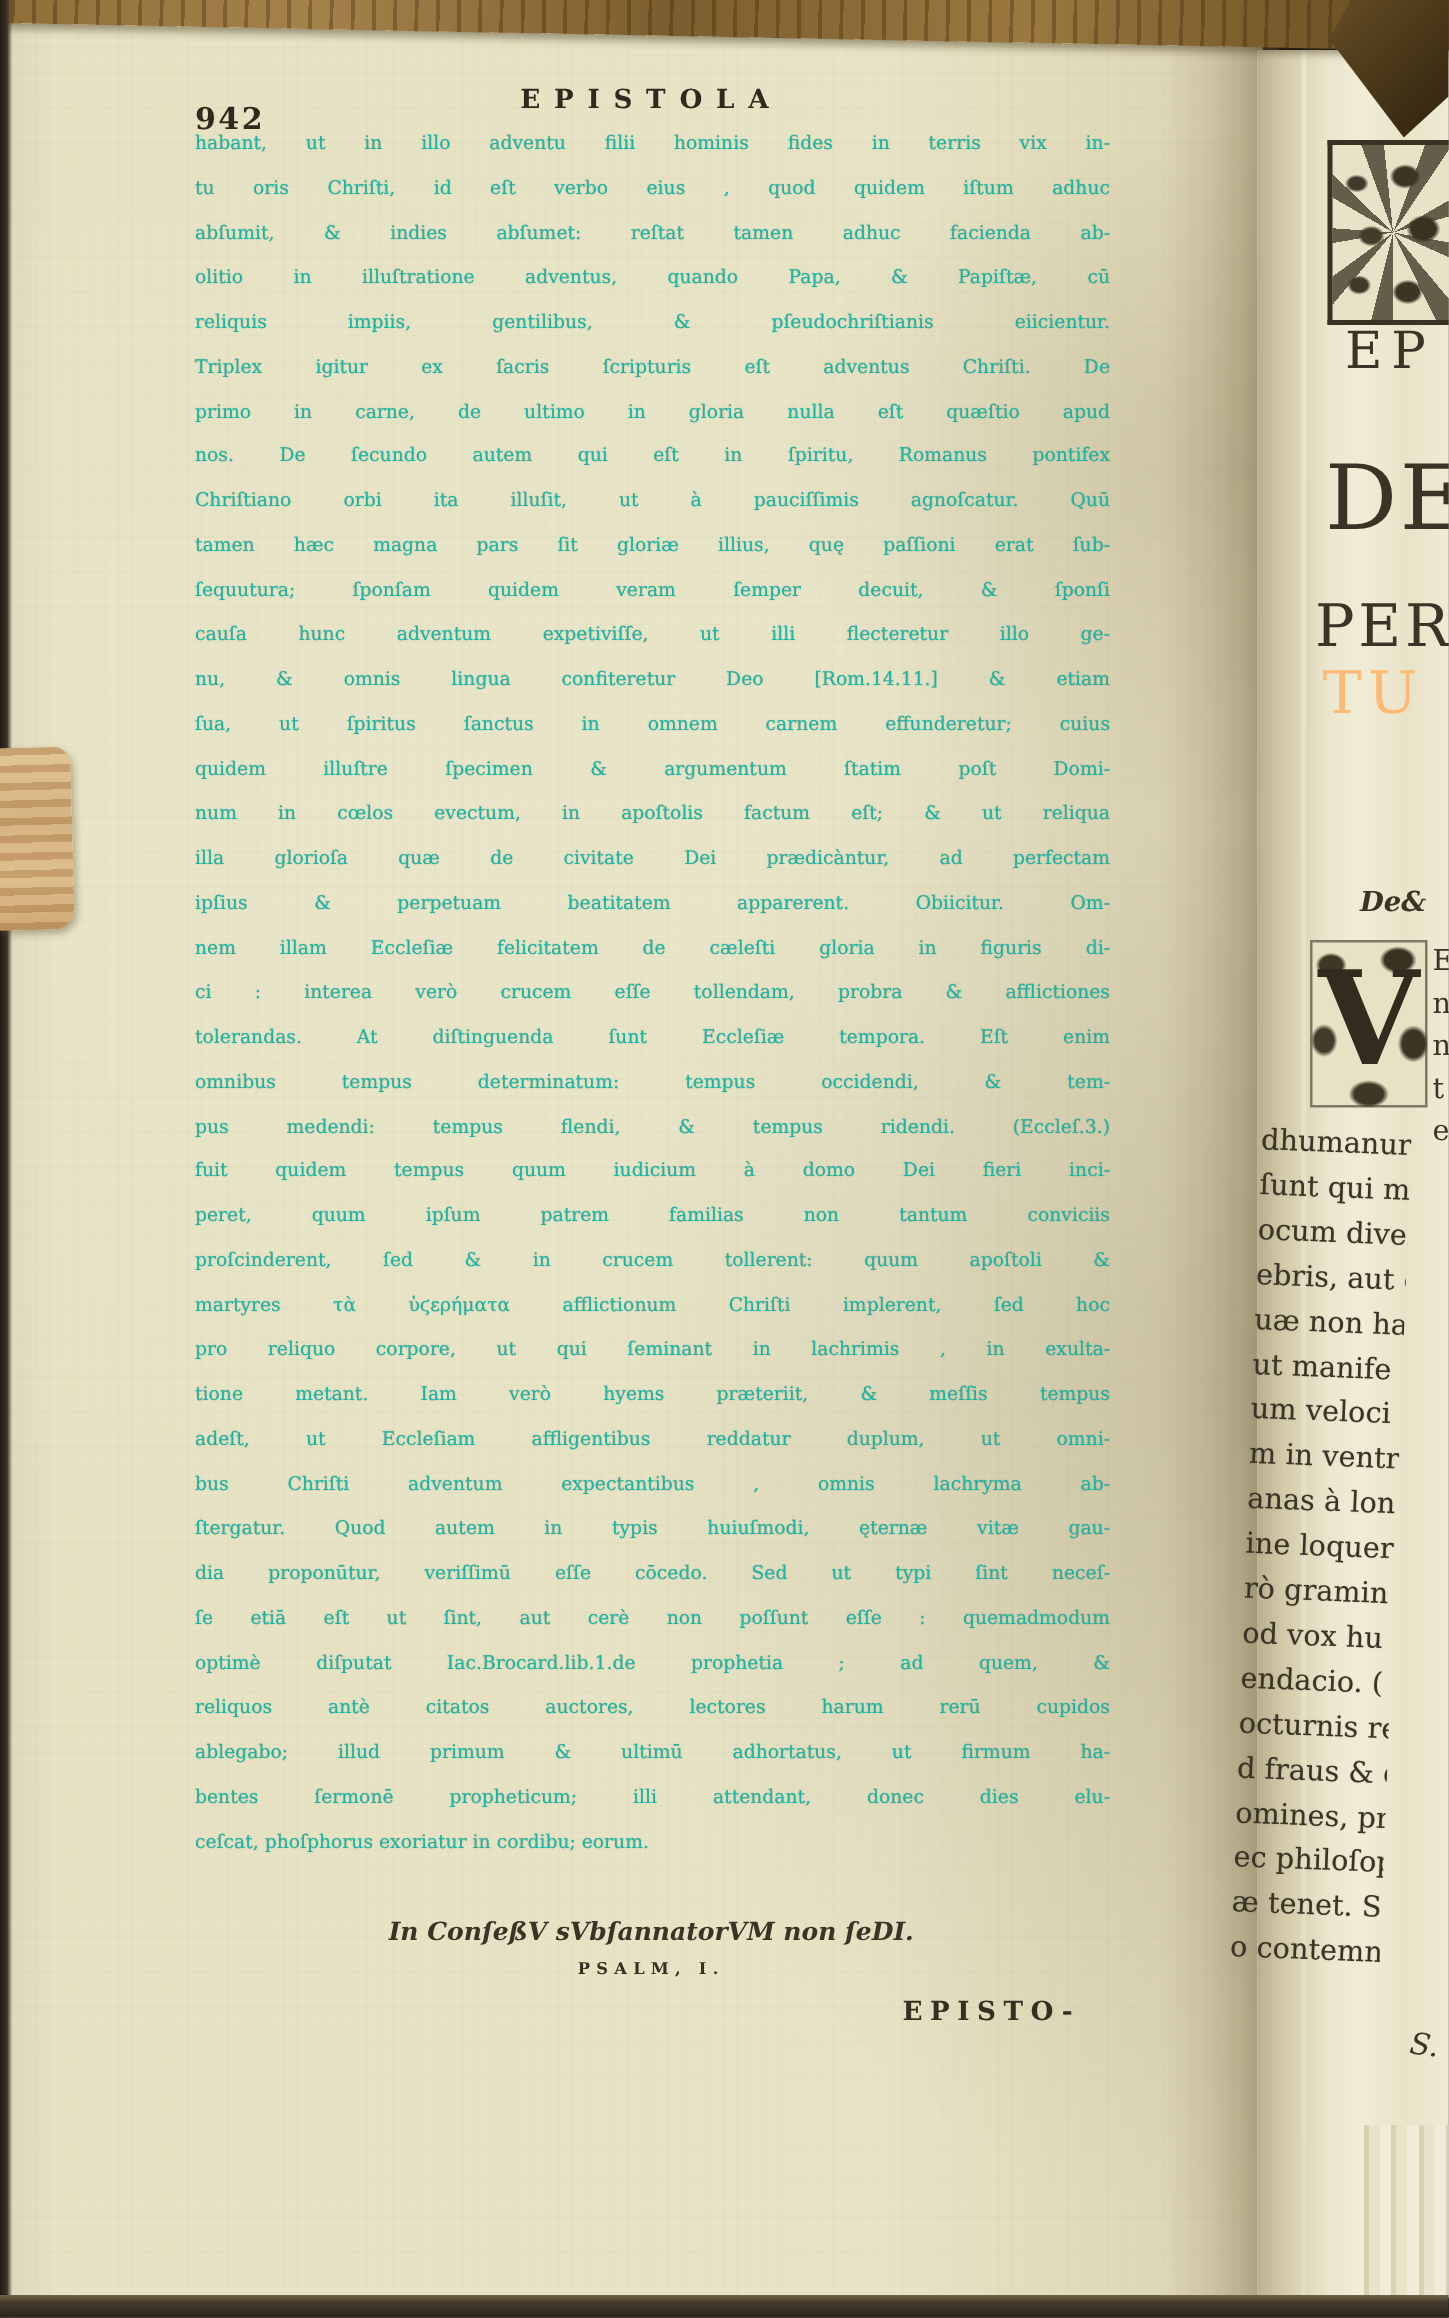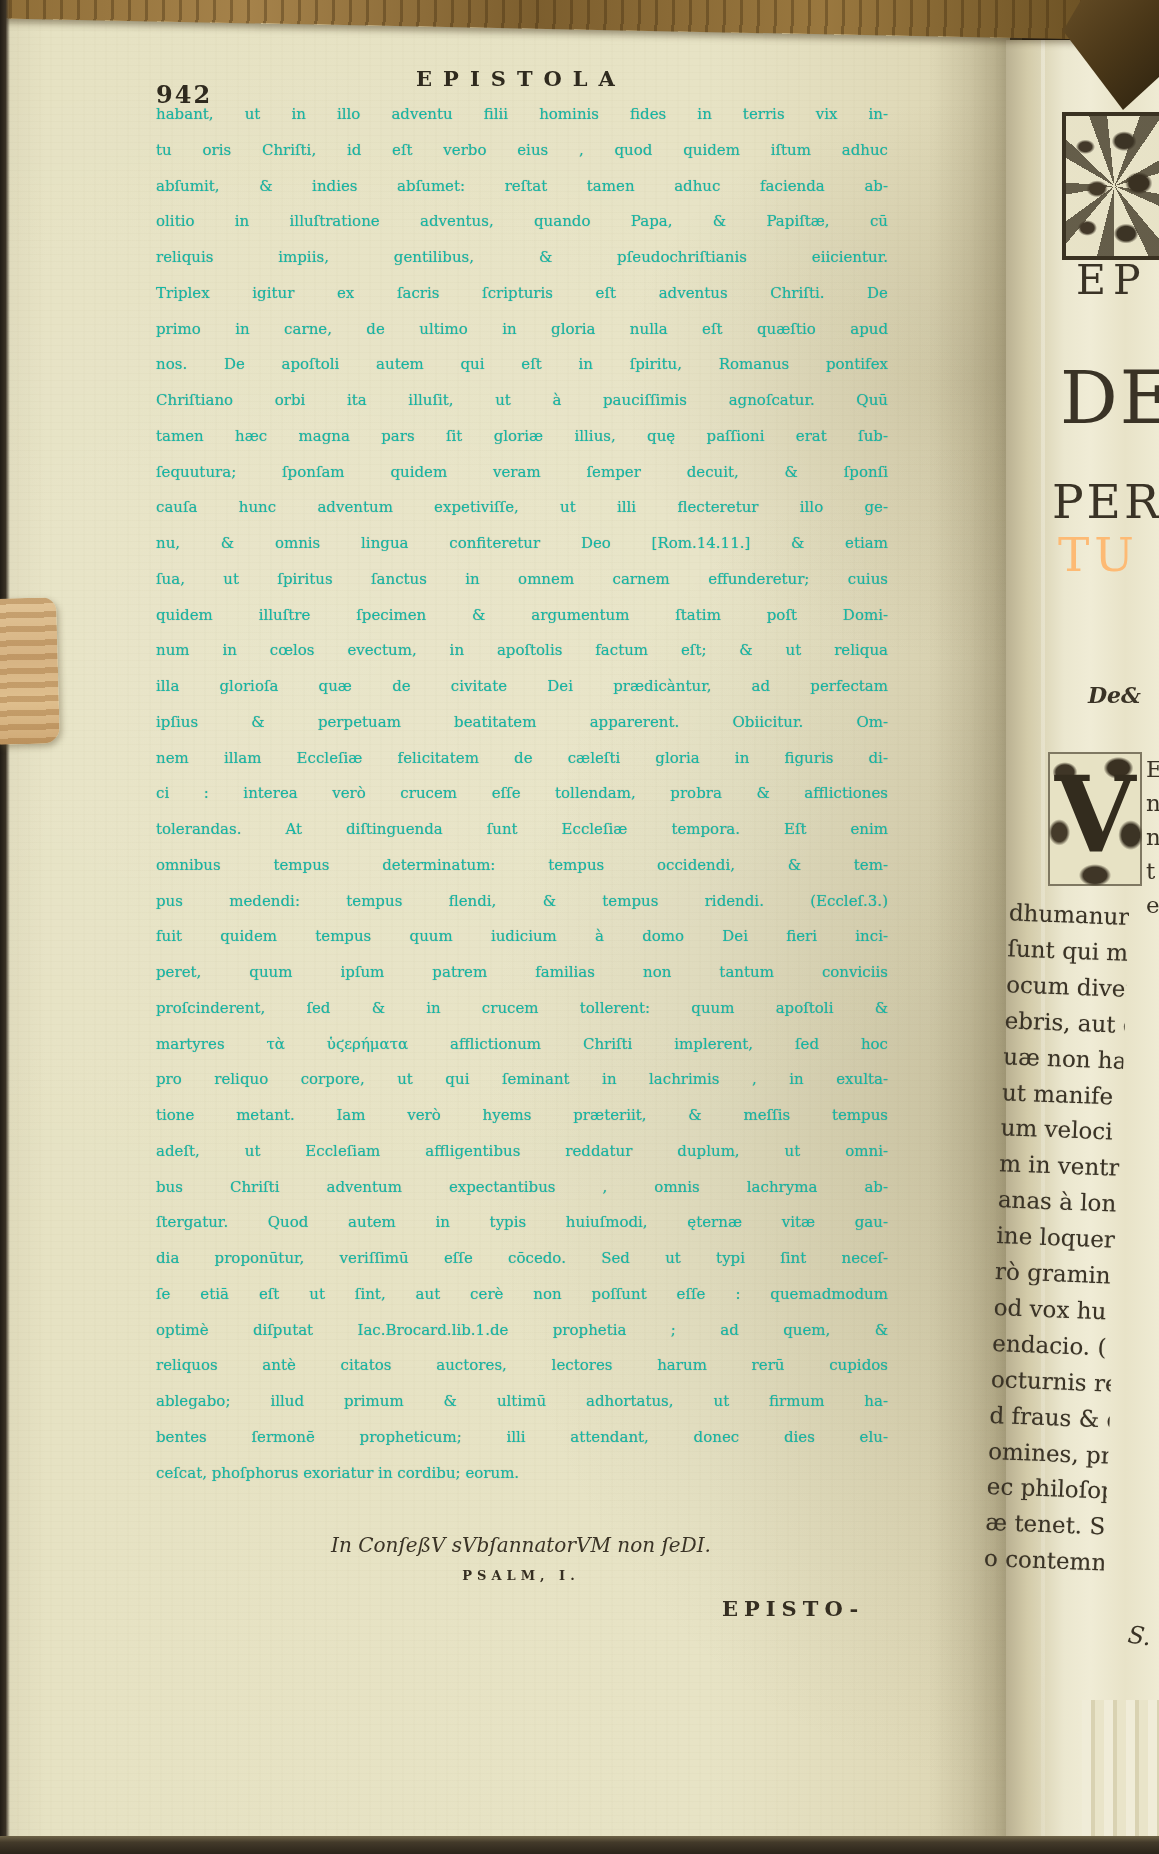--- a/index.html
+++ b/index.html
@@ -50,42 +50,42 @@
   .pagenum{position:absolute;left:156px;top:80px;font-size:24px;letter-spacing:2px;
     color:#2f2a1e;font-weight:bold;}
   .running-header{position:absolute;left:156px;top:66px;width:730px;text-align:center;
     font-size:21px;letter-spacing:11px;color:#2f2a1e;font-weight:bold;}
   .text-block{position:absolute;left:156px;top:97px;width:732px;}
   .tline{height:35.75px;line-height:35.75px;font-size:15px;white-space:normal;
     text-align:justify;text-align-last:justify;color:#14b8a6;
     text-shadow:0 0 1px rgba(53,46,33,.35);}
   .tline.last{text-align-last:left;}
   .chronogram{position:absolute;left:156px;top:1533px;width:730px;text-align:center;
-    font-style:italic;font-weight:normal;font-size:20px;color:#3a3326;}
+    font-style:italic;font-weight:bold;font-size:20px;color:#3a3326;}
   .psalm{position:absolute;left:156px;top:1568px;width:730px;text-align:center;
     font-size:13px;letter-spacing:5px;color:#352e21;font-weight:bold;}
   .catchword{position:absolute;left:722px;top:1596px;font-size:21px;letter-spacing:6px;
     color:#352e21;font-weight:bold;}
   
   .ornament{position:absolute;left:1062px;top:112px;width:97px;height:140px;
     border-top:4px solid #3a3222;border-bottom:4px solid #3a3222;border-left:4px solid #3a3222;
     background:
       radial-gradient(16px 12px at 20% 22%, #43392a 40%, rgba(0,0,0,0) 60%),
       radial-gradient(20px 16px at 60% 18%, #3c3425 45%, rgba(0,0,0,0) 62%),
       radial-gradient(18px 14px at 32% 52%, #453b2a 42%, rgba(0,0,0,0) 60%),
       radial-gradient(22px 18px at 75% 48%, #3a3122 45%, rgba(0,0,0,0) 62%),
       radial-gradient(16px 13px at 22% 80%, #43392a 42%, rgba(0,0,0,0) 60%),
       radial-gradient(20px 16px at 62% 84%, #3c3425 45%, rgba(0,0,0,0) 62%),
       repeating-conic-gradient(from 20deg, rgba(58,50,34,.75) 0 14deg, rgba(232,227,200,.9) 14deg 40deg),
       #e4dfc0;}
   .r-ep{position:absolute;left:1076px;top:256px;font-size:41px;letter-spacing:7px;color:#3a3326;}
   .r-de{position:absolute;left:1060px;top:356px;font-size:72px;color:#3a3326;letter-spacing:2px;}
   .r-per{position:absolute;left:1052px;top:474px;font-size:47px;color:#3a3326;letter-spacing:3px;}
   .r-tu{position:absolute;left:1058px;top:527px;font-size:47px;color:#fdba74;letter-spacing:5px;}
-  .r-note{position:absolute;left:1088px;top:682px;font-size:22px;font-style:italic;
+  .r-note{position:absolute;left:1088px;top:709px;font-size:22px;font-style:italic;
     font-weight:bold;color:#3a3326;}
   .initial-v{position:absolute;left:1048px;top:752px;width:94px;height:134px;
     background:
       radial-gradient(20px 16px at 18% 15%, #3f3627 45%, rgba(0,0,0,0) 62%),
       radial-gradient(24px 18px at 75% 12%, #3a3122 45%, rgba(0,0,0,0) 62%),
       radial-gradient(18px 22px at 12% 60%, #453b2a 42%, rgba(0,0,0,0) 60%),
       radial-gradient(20px 24px at 88% 62%, #3c3425 45%, rgba(0,0,0,0) 62%),
       radial-gradient(26px 18px at 50% 92%, #3f3627 45%, rgba(0,0,0,0) 62%),
       #e7e2c4;
     box-shadow:inset 0 0 0 2px rgba(58,50,34,.6);}
@@ -116,21 +116,21 @@
   <div class="running-header">EPISTOLA</div>
 
   <div class="text-block" id="text-lines">
       <div class="tline">habant, ut in illo adventu filii hominis fides in terris vix in-</div>
       <div class="tline">tu oris Chriſti, id eſt verbo eius , quod quidem iſtum adhuc</div>
       <div class="tline">abſumit, &amp; indies abſumet: reſtat tamen adhuc facienda ab-</div>
       <div class="tline">olitio in illuſtratione adventus, quando Papa, &amp; Papiſtæ, cū</div>
       <div class="tline">reliquis impiis, gentilibus, &amp; pſeudochriſtianis eiicientur.</div>
       <div class="tline">Triplex igitur ex ſacris ſcripturis eſt adventus Chriſti.  De</div>
       <div class="tline">primo in carne, de ultimo in gloria nulla eſt quæſtio apud</div>
-      <div class="tline">nos. De apoſtoli autem qui eſt in ſpiritu, Romanus pontifex</div>
+      <div class="tline">nos. De ſecundo autem qui eſt in ſpiritu, Romanus pontifex</div>
       <div class="tline">Chriſtiano orbi ita illuſit, ut à pauciſſimis agnoſcatur. Quū</div>
       <div class="tline">tamen hæc magna pars ſit gloriæ illius, quę paſſioni erat ſub-</div>
       <div class="tline">ſequutura; ſponſam quidem veram ſemper decuit, &amp; ſponſi</div>
       <div class="tline">cauſa hunc adventum expetiviſſe, ut illi flecteretur illo ge-</div>
       <div class="tline">nu, &amp; omnis lingua confiteretur Deo [Rom.14.11.] &amp; etiam</div>
       <div class="tline">ſua, ut ſpiritus ſanctus in omnem carnem effunderetur; cuius</div>
       <div class="tline">quidem illuſtre ſpecimen &amp; argumentum ſtatim poſt Domi-</div>
       <div class="tline">num in cœlos evectum, in apoſtolis factum eſt; &amp; ut reliqua</div>
       <div class="tline">illa glorioſa quæ de civitate Dei prædicàntur, ad perfectam</div>
       <div class="tline">ipſius &amp; perpetuam beatitatem apparerent. Obiicitur. Om-</div>

